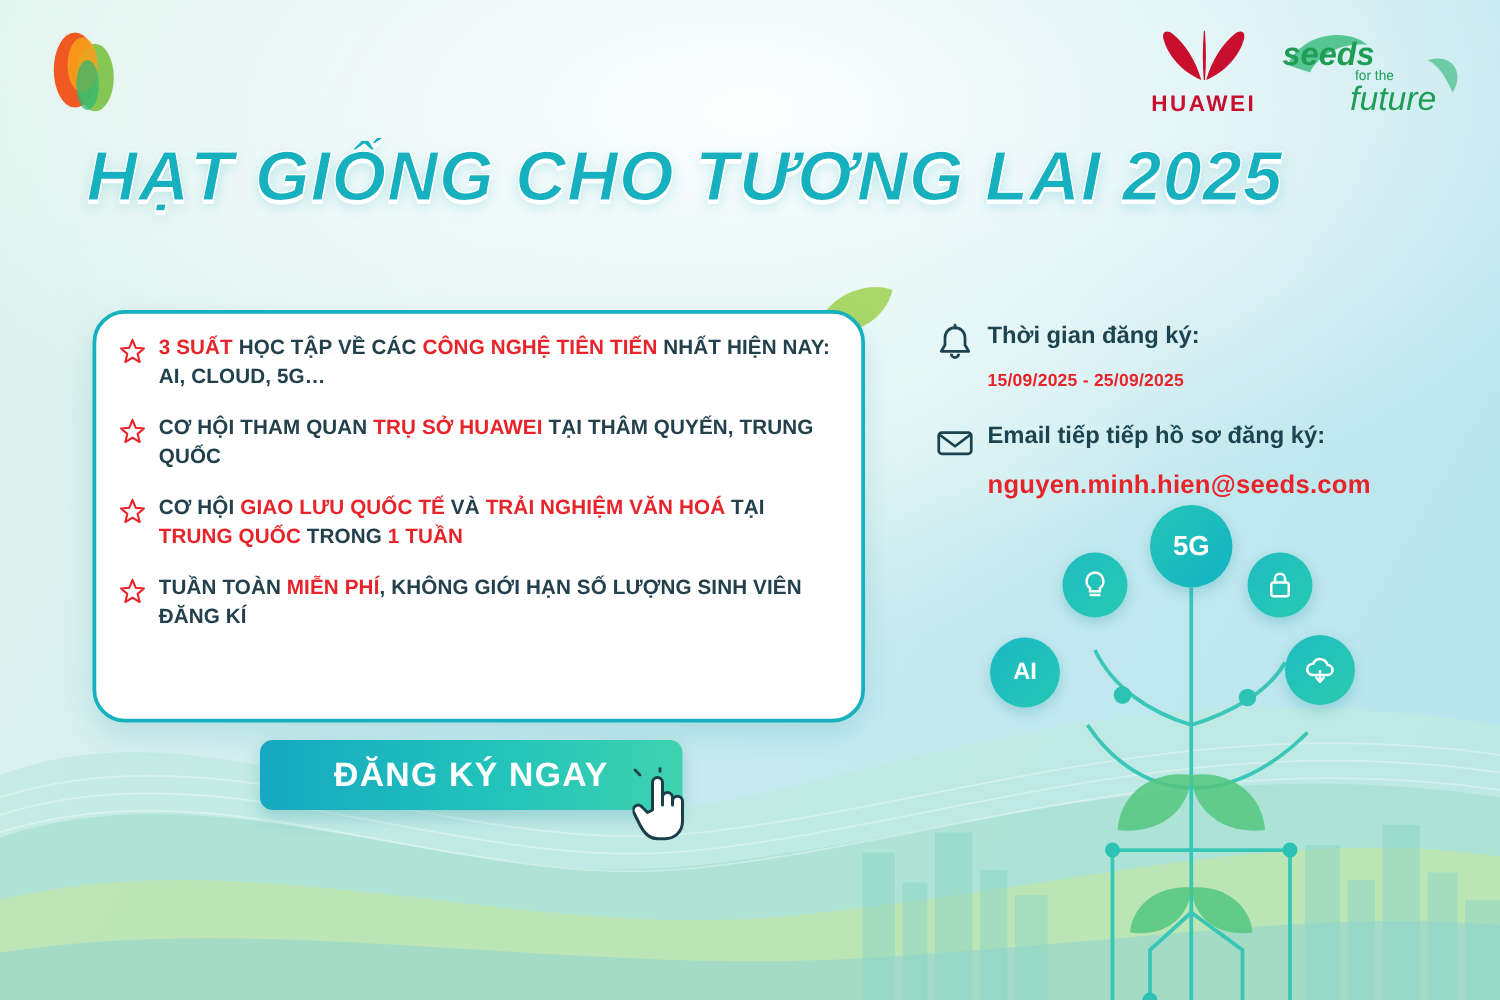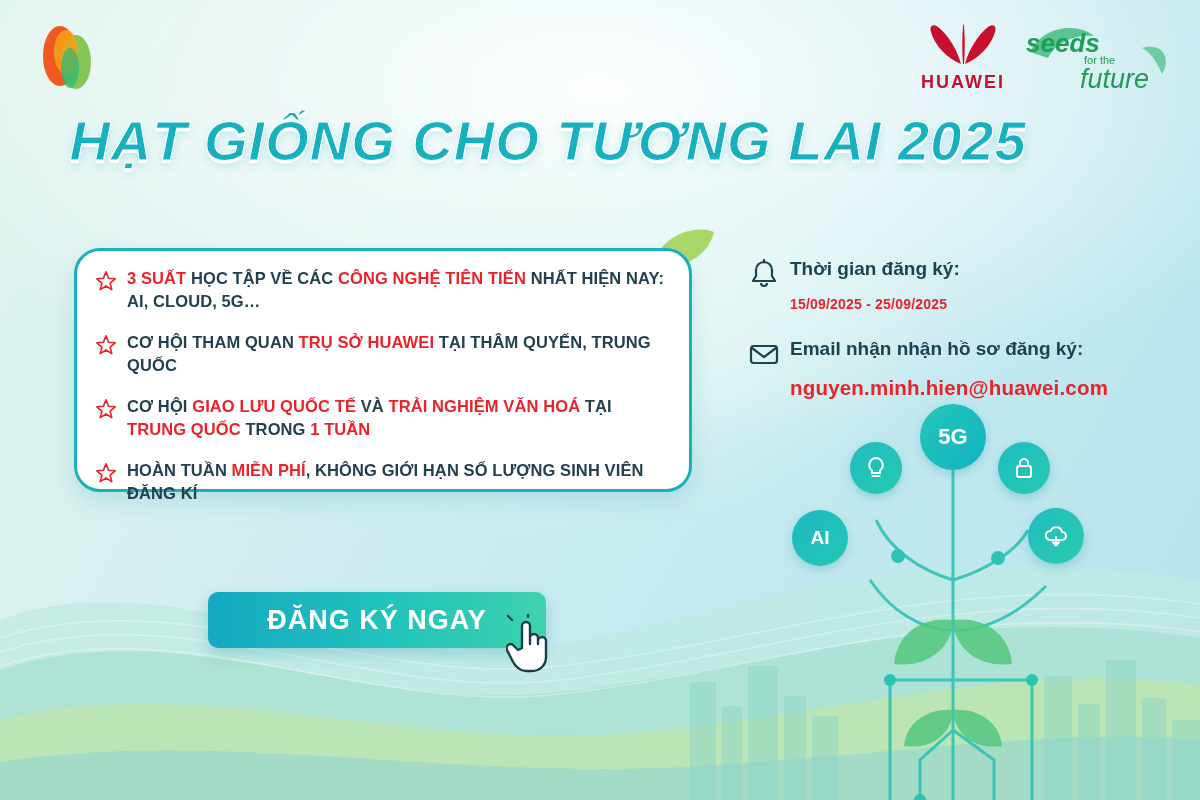--- a/index.html
+++ b/index.html
@@ -97,21 +97,21 @@
     text-shadow: 0 3px 0 #ffffff, 0 5px 10px rgba(23,176,191,0.25);
     -webkit-text-stroke: 1px #ffffff;
   }
 
   
   .card {
     position: absolute;
     left: 74px;
     top: 248px;
     width: 618px;
-    height: 244px;
+    height: 330px;
     background: #ffffff;
     border: 3px solid #17b0bf;
     border-radius: 26px;
     box-shadow: 0 10px 22px rgba(20,140,160,0.16);
     padding: 16px 20px 14px 18px;
     box-sizing: border-box;
   }
   .bullet-row {
     display: flex;
     align-items: flex-start;
@@ -337,21 +337,21 @@
       <div class="bullet-row">
         <svg class="star" viewBox="0 0 24 24">
           <path d="M12 2 L14.8 9 L22 9.6 L16.5 14.3 L18.3 21.4 L12 17.5 L5.7 21.4 L7.5 14.3 L2 9.6 L9.2 9 Z" fill="none" stroke="#e8232a" stroke-width="1.8" stroke-linejoin="round"></path>
         </svg>
         <div class="bullet-text"><span class="plain">CƠ HỘI </span><span class="red">GIAO LƯU QUỐC TẾ </span><span class="plain">VÀ </span><span class="red">TRẢI NGHIỆM VĂN HOÁ </span><span class="plain">TẠI </span><span class="red">TRUNG QUỐC </span><span class="plain">TRONG </span><span class="red">1 TUẦN</span></div>
       </div>
       <div class="bullet-row">
         <svg class="star" viewBox="0 0 24 24">
           <path d="M12 2 L14.8 9 L22 9.6 L16.5 14.3 L18.3 21.4 L12 17.5 L5.7 21.4 L7.5 14.3 L2 9.6 L9.2 9 Z" fill="none" stroke="#e8232a" stroke-width="1.8" stroke-linejoin="round"></path>
         </svg>
-        <div class="bullet-text"><span class="plain">HOÀN TUẦN </span><span class="red">MIỄN PHÍ</span><span class="plain">, KHÔNG GIỚI HẠN SỐ LƯỢNG SINH VIÊN ĐĂNG KÍ</span></div>
+        <div class="bullet-text"><span class="plain">TUẦN TOÀN </span><span class="red">MIỄN PHÍ</span><span class="plain">, KHÔNG GIỚI HẠN SỐ LƯỢNG SINH VIÊN ĐĂNG KÍ</span></div>
       </div>
     </div>
 
   <button class="cta">ĐĂNG KÝ NGAY</button>
   <svg class="cursor-hand" viewBox="0 0 46 62">
     <g fill="#ffffff" stroke="#1b3f4a" stroke-width="2.4" stroke-linejoin="round">
       <path d="M16 34 V12 a4 4 0 0 1 8 0 v18 v-6 a4 4 0 0 1 8 0 v6 v-3 a4 4 0 0 1 8 0 v16 c0 8-6 14-14 14 h-6 c-7 0-11-5-14-11 l-5-10 a4 4 0 0 1 6-5 l5 5 z"></path>
     </g>
     <g stroke="#1b3f4a" stroke-width="2.2" stroke-linecap="round">
       <line x1="6" y1="6" x2="2" y2="2"></line>
@@ -368,23 +368,23 @@
       </svg>
       <div class="info-label">Thời gian đăng ký:</div>
     </div>
     <div class="info-value">15/09/2025 - 25/09/2025</div>
 
     <div class="info-row">
       <svg class="info-icon" viewBox="0 0 32 32">
         <rect x="3" y="8" width="26" height="17" rx="2.5" fill="none" stroke="#1c4450" stroke-width="2.2"></rect>
         <path d="M4 10 L16 19 L28 10" fill="none" stroke="#1c4450" stroke-width="2.2" stroke-linecap="round" stroke-linejoin="round"></path>
       </svg>
-      <div class="info-label">Email nhận nhận hồ sơ đăng ký:</div>
-    </div>
-    <div class="info-value email">nguyen.minh.hien@huawei.com</div>
+      <div class="info-label">Email tiếp tiếp hồ sơ đăng ký:</div>
+    </div>
+    <div class="info-value email">nguyen.minh.hien@seeds.com</div>
   </div>
 
   <div class="tech">
     <svg viewBox="0 0 420 420" width="420" height="420">
       <g stroke="#2cc3b4" stroke-width="3" fill="none" opacity="0.9">
         <path d="M183 90 L183 200 L183 420"></path>
         <path d="M183 200 C150 190 120 170 106 140"></path>
         <path d="M183 200 C216 190 246 172 258 150"></path>
         <path d="M183 250 C150 250 120 230 100 200"></path>
         <path d="M183 250 C216 252 250 232 276 206"></path>

